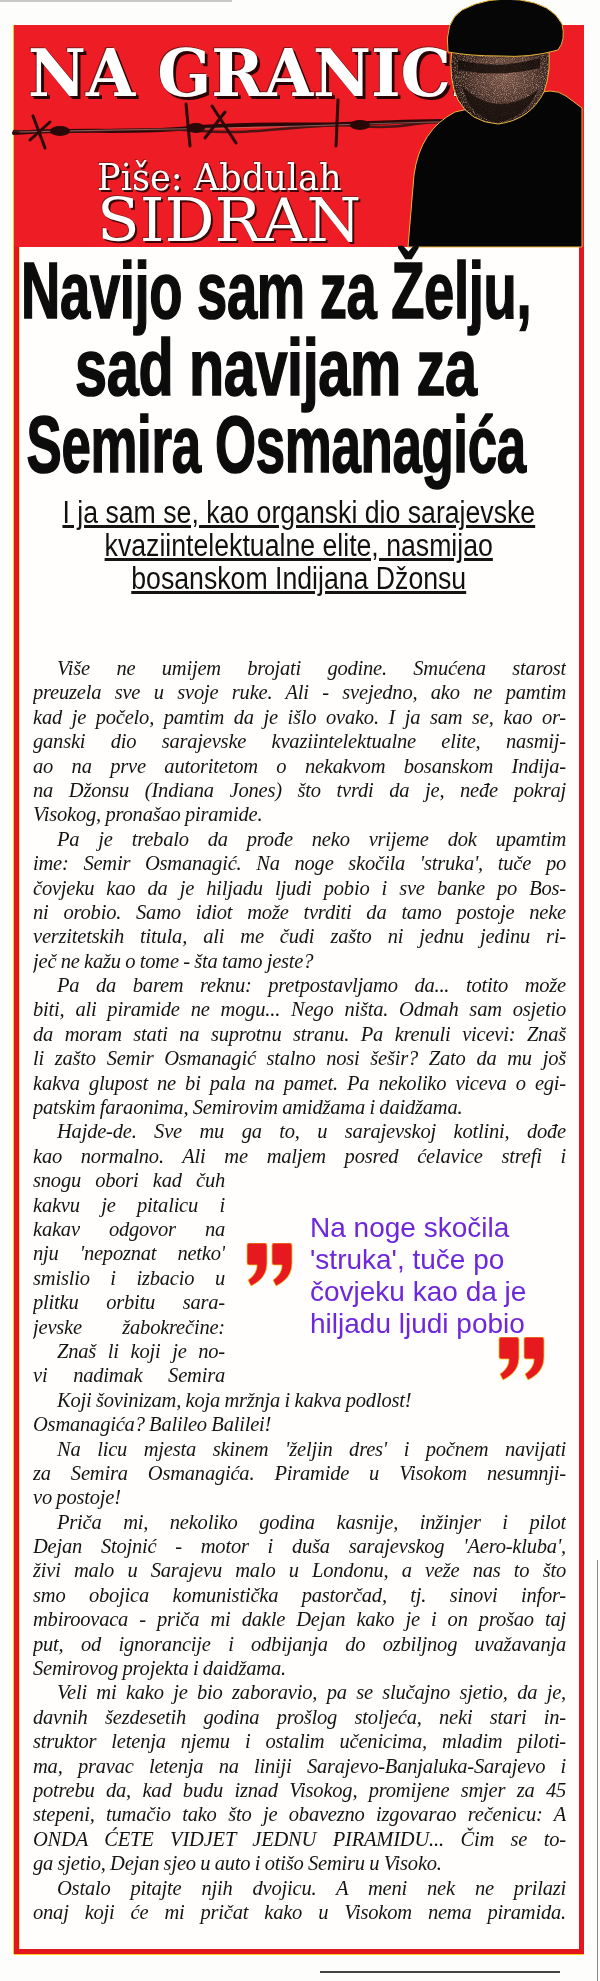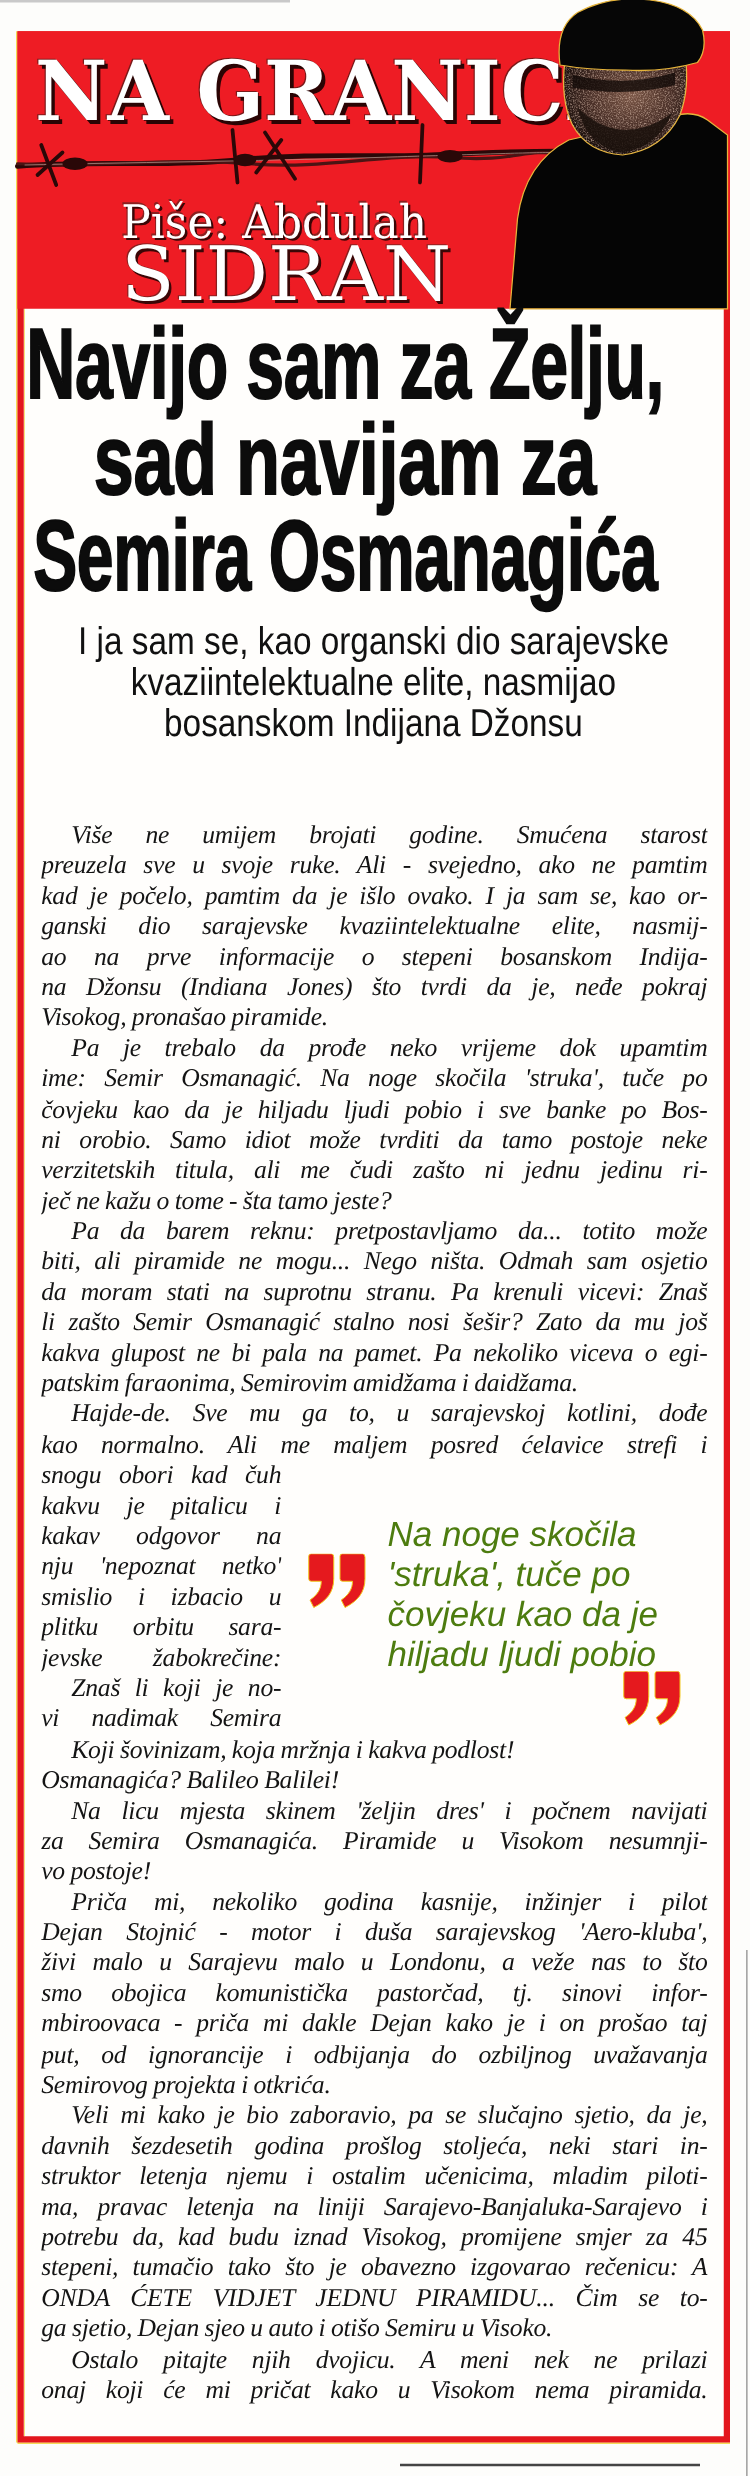--- a/index.html
+++ b/index.html
@@ -44,21 +44,21 @@
     display:inline-block; white-space:nowrap;
     font-family:"Liberation Sans", sans-serif; font-weight:bold;
     font-size:80px; line-height:77px; color:#0c0c0c;
     -webkit-text-stroke:1.6px #0c0c0c; letter-spacing:-0.5px;
     transform:scaleX(0.68);
   }
   .hl-line.l2 span { transform:scaleX(0.72); }
   .hl-line.l3 span { transform:scaleX(0.66); }
 
   
-  .deck { left:19px; top:496px; width:560px; }
+  .deck { left:19px; top:496px; width:560px;text-decoration:underline; }
   .deck-line { height:33px; display:flex; justify-content:center; }
   .deck-line span {
     display:inline-block; white-space:nowrap;
     font-family:"Liberation Sans", sans-serif; font-size:31px; line-height:33px;
     color:#111; transform:scaleX(0.86);
   }
 
   
   .body-text { left:33px; top:656px; width:533px; }
   .ln {
@@ -67,21 +67,21 @@
     text-align:justify; text-align-last:justify; color:#141414;font-style:italic;
   }
   .ln.ind { text-indent:24px; }
   .ln.end { text-align-last:left; }
   .ln.nar { width:192px; }
 
   
   .pq-text { left:310px; top:1212px; width:250px; }
   .pq-line {
     height:32px; line-height:32px; white-space:nowrap;
-    font-family:"Liberation Sans", sans-serif; font-size:28px; color:#4d7c0f;font-style:italic;
+    font-family:"Liberation Sans", sans-serif; font-size:28px; color:#6d28d9;
   }
   .pq-mark { width:48px; height:44px; }
   .pq-open { left:246px; top:1243px; }
   .pq-close { left:498px; top:1337px; }
 
   
   .scan-top { left:0; top:0; width:232px; height:2px; background:#c9c9c9; }
   .scan-right { left:597px; top:1560px; width:1px; height:421px; background:#8a8a8a; }
   .scan-bottom { left:320px; top:1971px; width:240px; height:2px; background:#444; }
 </style>
@@ -165,21 +165,21 @@
       <span>bosanskom Indijana Džonsu</span>
     </div>
 </div>
 
 <div class="abs body-text">
 
   <div class="ln ind">Više ne umijem brojati godine. Smućena starost</div>
   <div class="ln">preuzela sve u svoje ruke. Ali - svejedno, ako ne pamtim</div>
   <div class="ln">kad je počelo, pamtim da je išlo ovako. I ja sam se, kao or-</div>
   <div class="ln">ganski dio sarajevske kvaziintelektualne elite, nasmij-</div>
-  <div class="ln">ao na prve informacije o stepeni bosanskom Indija-</div>
+  <div class="ln">ao na prve autoritetom o nekakvom bosanskom Indija-</div>
   <div class="ln">na Džonsu (Indiana Jones) što tvrdi da je, neđe pokraj</div>
   <div class="ln end">Visokog, pronašao piramide.</div>
 
   <div class="ln ind">Pa je trebalo da prođe neko vrijeme dok upamtim</div>
   <div class="ln">ime: Semir Osmanagić. Na noge skočila 'struka', tuče po</div>
   <div class="ln">čovjeku kao da je hiljadu ljudi pobio i sve banke po Bos-</div>
   <div class="ln">ni orobio. Samo idiot može tvrditi da tamo postoje neke</div>
   <div class="ln">verzitetskih titula, ali me čudi zašto ni jednu jedinu ri-</div>
   <div class="ln end">ječ ne kažu o tome - šta tamo jeste?</div>
 
@@ -209,21 +209,21 @@
   <div class="ln ind">Na licu mjesta skinem 'željin dres' i počnem navijati</div>
   <div class="ln">za Semira Osmanagića. Piramide u Visokom nesumnji-</div>
   <div class="ln end">vo postoje!</div>
 
   <div class="ln ind">Priča mi, nekoliko godina kasnije, inžinjer i pilot</div>
   <div class="ln">Dejan Stojnić - motor i duša sarajevskog 'Aero-kluba',</div>
   <div class="ln">živi malo u Sarajevu malo u Londonu, a veže nas to što</div>
   <div class="ln">smo obojica komunistička pastorčad, tj. sinovi infor-</div>
   <div class="ln">mbiroovaca - priča mi dakle Dejan kako je i on prošao taj</div>
   <div class="ln">put, od ignorancije i odbijanja do ozbiljnog uvažavanja</div>
-  <div class="ln end">Semirovog projekta i otkrića.</div>
+  <div class="ln end">Semirovog projekta i daidžama.</div>
 
   <div class="ln ind">Veli mi kako je bio zaboravio, pa se slučajno sjetio, da je,</div>
   <div class="ln">davnih šezdesetih godina prošlog stoljeća, neki stari in-</div>
   <div class="ln">struktor letenja njemu i ostalim učenicima, mladim piloti-</div>
   <div class="ln">ma, pravac letenja na liniji Sarajevo-Banjaluka-Sarajevo i</div>
   <div class="ln">potrebu da, kad budu iznad Visokog, promijene smjer za 45</div>
   <div class="ln">stepeni, tumačio tako što je obavezno izgovarao rečenicu: A</div>
   <div class="ln">ONDA ĆETE VIDJET JEDNU PIRAMIDU... Čim se to-</div>
   <div class="ln end">ga sjetio, Dejan sjeo u auto i otišo Semiru u Visoko.</div>
 

